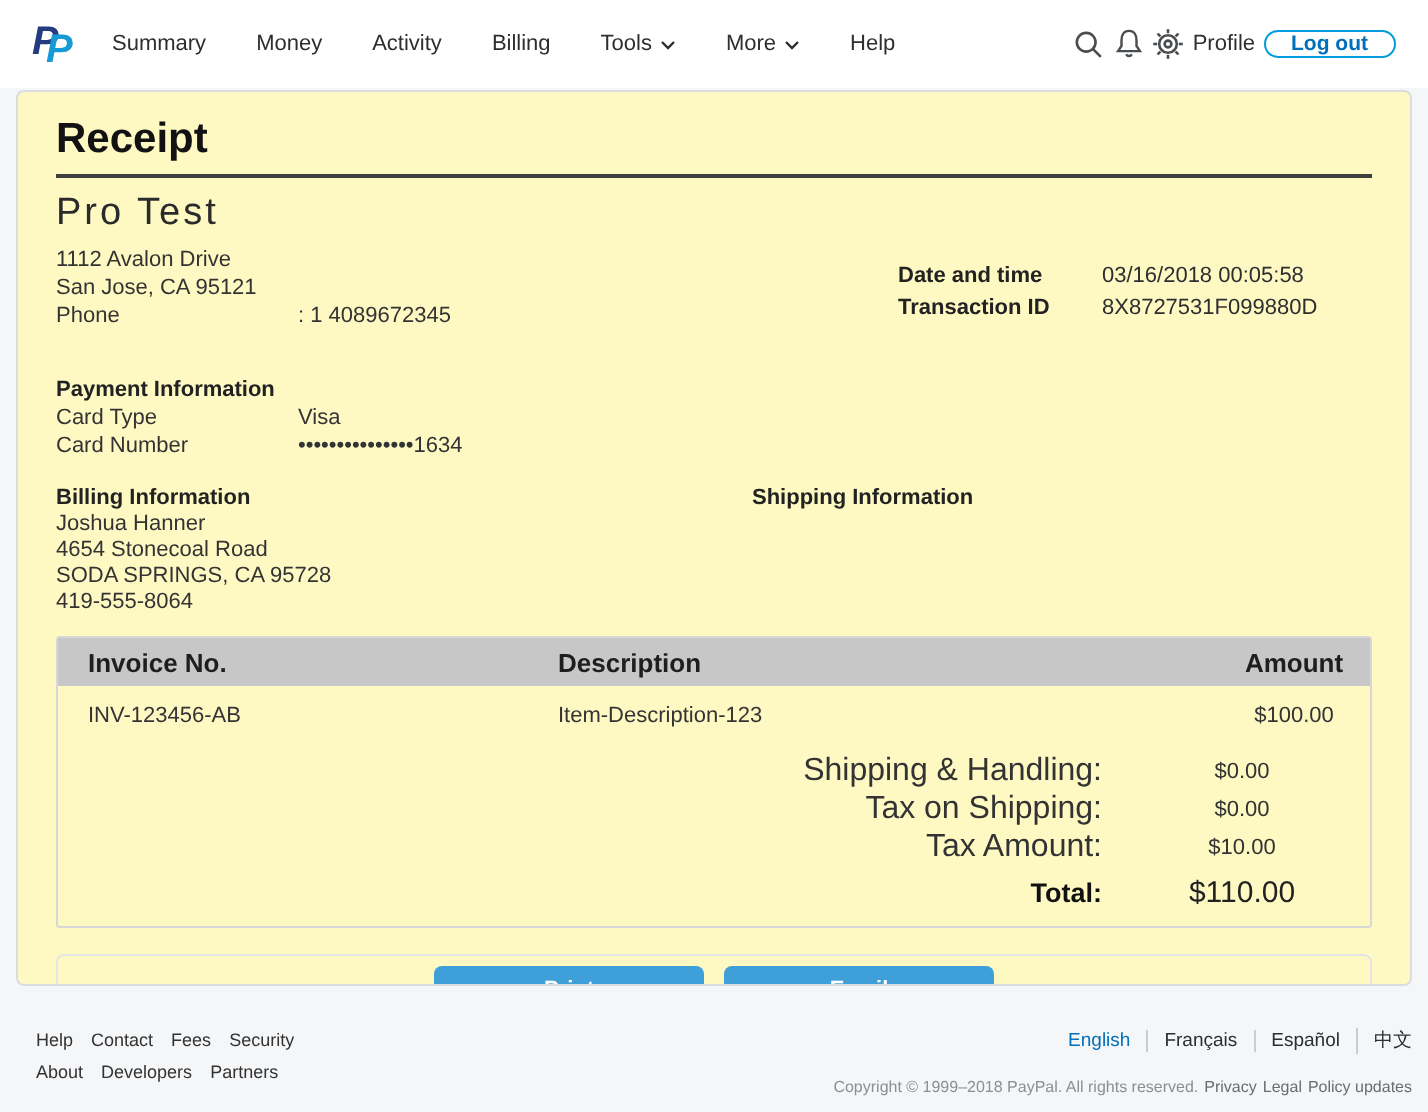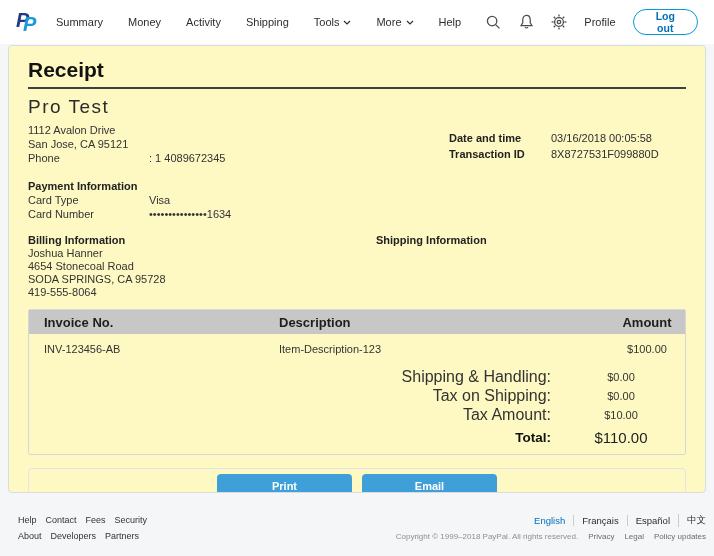--- a/index.html
+++ b/index.html
@@ -15,21 +15,21 @@
   .navbar {
     position:absolute; top:0; left:0; width:714px; height:44px;
     background:#ffffff; display:flex; align-items:center;
     padding:0 16px;
   }
   .logo { margin-right:16px; display:flex; align-items:center; cursor:pointer; }
   .nav-item {
     font-size:11px; color:#2c2e2f; margin-right:25px; cursor:pointer;
     display:flex; align-items:center; gap:4px; white-space:nowrap;
   }
-  .nav-right { margin-left:auto; display:flex; align-items:center; gap:17px; }
+  .nav-right { margin-left:auto; display:flex; align-items:center; gap:4px; }
   .nav-icon { width:16px; height:16px; display:flex; align-items:center; justify-content:center; cursor:pointer; }
   .profile-link { font-size:11px; cursor:pointer; }
   .logout-btn {
     border:1px solid #009cde; color:#0070ba; background:#fff;
     font-size:10.5px; font-weight:bold; padding:0 13px; border-radius:13px;
     cursor:pointer; font-family:"Liberation Sans", sans-serif;
   }
   
   .card {
     position:absolute; top:45px; left:8px; width:698px; height:448px;
@@ -48,21 +48,21 @@
   .addr-line, .info-line { font-size:11px; color:#333; line-height:14px; }
   .addr-block { margin-top:5px; }
   .label-col { display:inline-block; width:121px; }
   .meta-block {
     position:absolute; top:36px; right:3px;
     display:grid; grid-template-columns:102px 132px; row-gap:4px;
     font-size:11px;
   }
   .meta-label { font-weight:bold; color:#222; }
   .section-heading { font-size:11px; font-weight:bold; color:#222; line-height:14px; }
-  .payment-block { margin-top:14px; }
+  .payment-block { margin-top:23px; }
   .bill-ship-block { margin-top:12px; position:relative; }
   .billing-line { font-size:11px; color:#333; line-height:13px; }
   .shipping-heading { position:absolute; left:348px; top:0; }
   
   .invoice-box {
     margin-top:10px; border:1px solid #d7d7d7; border-radius:2px;
     height:146px;
   }
   .tbl-grid { display:grid; grid-template-columns:235px 345px 1fr; }
   .tbl-header { background:#c7c7c7; height:24px; align-items:center; }
@@ -94,21 +94,21 @@
   
   .footer-left { position:absolute; left:18px; top:515px; }
   .footer-links-row { display:flex; gap:9px; margin-bottom:6px; }
   .footer-link { font-size:9px; color:#333; cursor:pointer; }
   .footer-right { position:absolute; right:8px; top:514px; text-align:center; }
   .lang-row { display:flex; justify-content:flex-end; align-items:center; }
   .lang-item { font-size:9.5px; color:#2c2e2f; padding:0 8px; cursor:pointer; }
   .lang-item.active { color:#0070ba; }
   .lang-item + .lang-item { border-left:1px solid #ccc; }
   .lang-item:last-child { padding-right:0; }
-  .copy-row { margin-top:5px; display:flex; justify-content:flex-end; align-items:center; gap:10px; }
+  .copy-row { margin-top:12px; display:flex; justify-content:flex-end; align-items:center; gap:3px; }
   .copyright-text { font-size:8px; color:#8b8f94; }
   .legal-link { font-size:8px; color:#686d71; cursor:pointer; }
   svg { display:block; }
 </style>
 </head>
 <body>
 
 <div class="navbar">
   <div class="logo">
     <svg width="24" height="28" viewBox="0 0 24 28">
@@ -119,21 +119,21 @@
   <div class="nav-item">
       <span>Summary</span>
     </div>
   <div class="nav-item">
       <span>Money</span>
     </div>
   <div class="nav-item">
       <span>Activity</span>
     </div>
   <div class="nav-item">
-      <span>Shipping</span>
+      <span>Billing</span>
     </div>
   <div class="nav-item">
     <span>Tools</span>
     <svg width="8" height="5" viewBox="0 0 8 5">
         <polyline points="1,1 4,4 7,1" fill="none" stroke="#2c2e2f" stroke-width="1.2"></polyline>
       </svg>
   </div>
   <div class="nav-item">
     <span>More</span>
     <svg width="8" height="5" viewBox="0 0 8 5">

